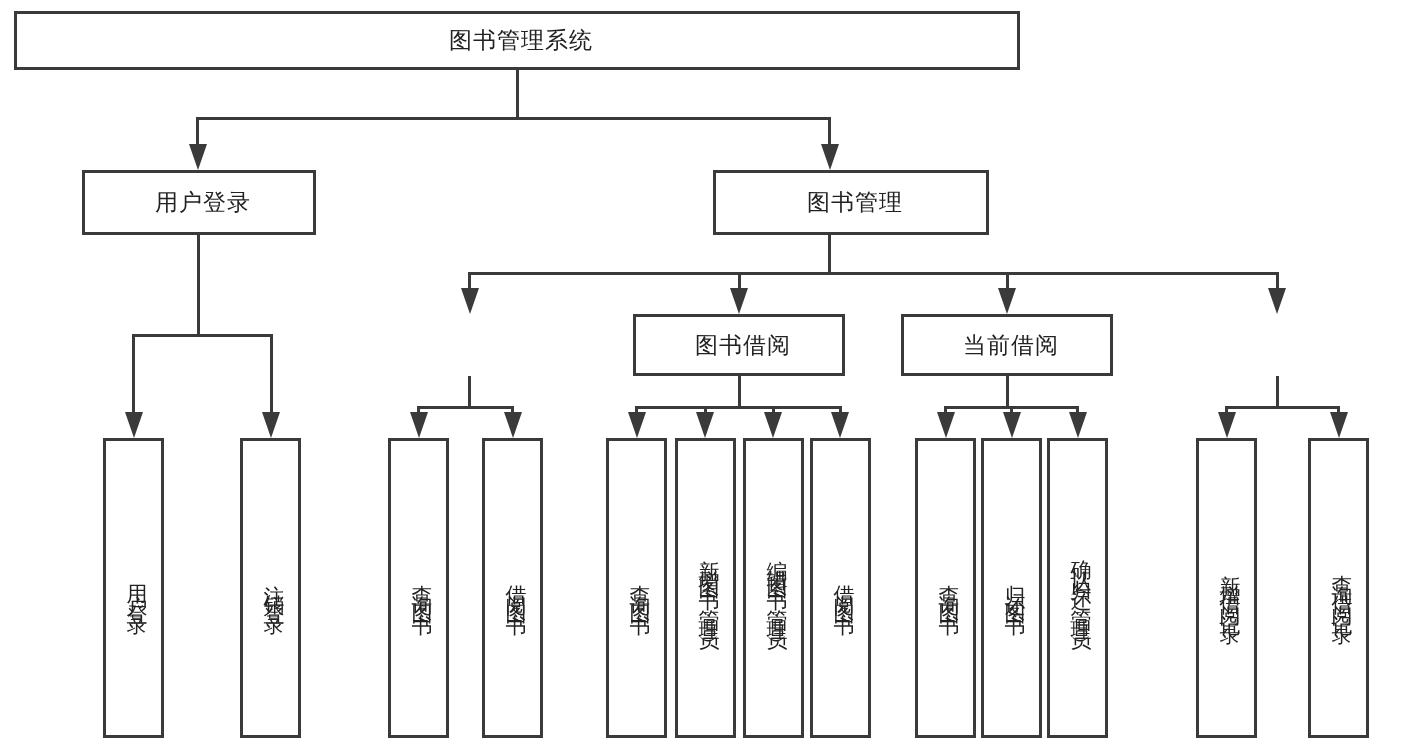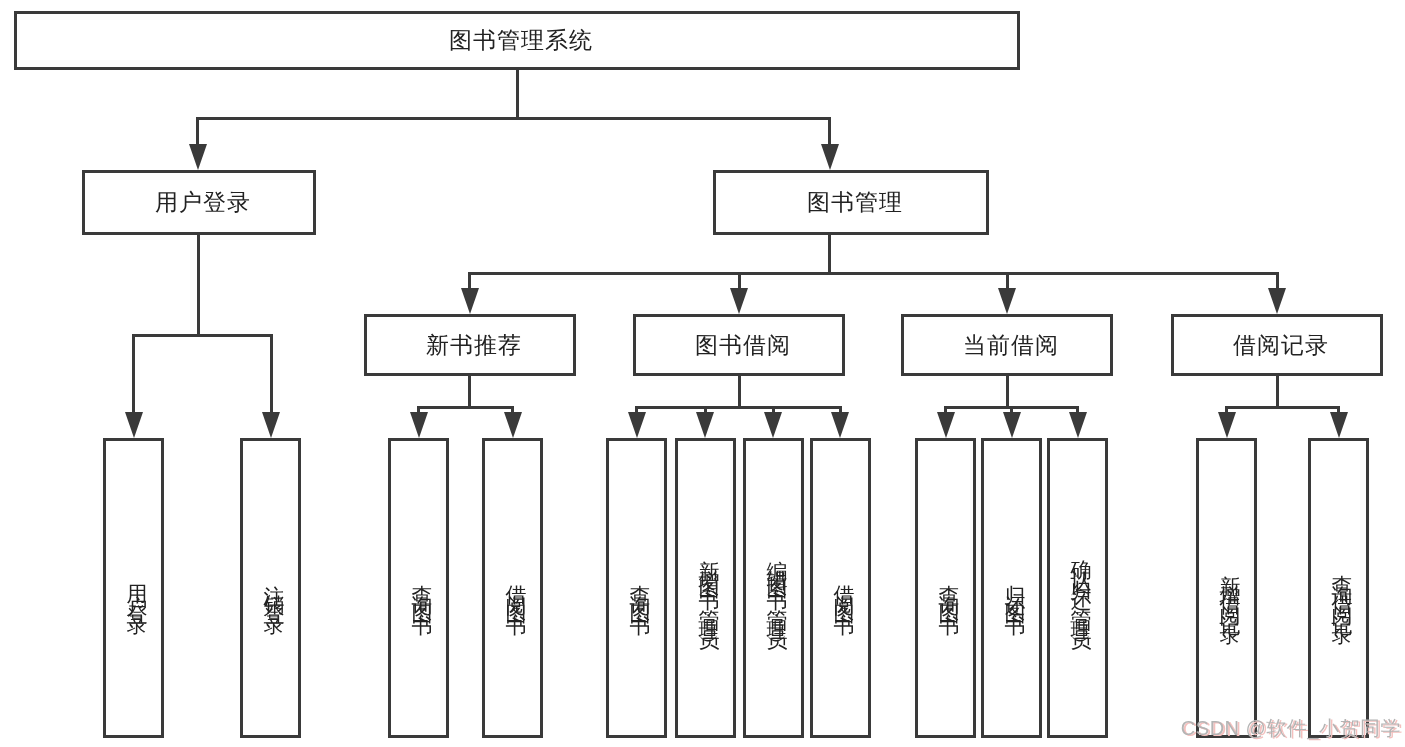--- a/index.html
+++ b/index.html
@@ -67,31 +67,25 @@
   <div class="hline" style="left:468px;top:272px;width:810px"></div>
   <div class="vline" style="left:468px;top:272px;height:18px"></div>
   <div class="arrow" style="left:461px;top:288px"></div>
   <div class="vline" style="left:738px;top:272px;height:18px"></div>
   <div class="arrow" style="left:730px;top:288px"></div>
   <div class="vline" style="left:1006px;top:272px;height:18px"></div>
   <div class="arrow" style="left:998px;top:288px"></div>
   <div class="vline" style="left:1276px;top:272px;height:18px"></div>
   <div class="arrow" style="left:1268px;top:288px"></div>
 
-  <div class="box box-h" style="left:364px;top:314px;width:212px;height:62px">
-    <span class="lbl">新书推荐</span>
-  </div>
   <div class="box box-h" style="left:901px;top:314px;width:212px;height:62px">
     <span class="lbl">当前借阅</span>
   </div>
   <div class="box box-h" style="left:633px;top:314px;width:212px;height:62px">
     <span class="lbl">图书借阅</span>
-  </div>
-  <div class="box box-h" style="left:1171px;top:314px;width:212px;height:62px">
-    <span class="lbl">借阅记录</span>
   </div>
 
   <div class="vline" style="left:468px;top:376px;height:30px"></div>
   <div class="hline" style="left:417px;top:406px;width:96px"></div>
   <div class="vline" style="left:417px;top:406px;height:10px"></div>
   <div class="arrow" style="left:410px;top:412px"></div>
   <div class="vline" style="left:511px;top:406px;height:10px"></div>
   <div class="arrow" style="left:504px;top:412px"></div>
 
   <div class="vline" style="left:738px;top:376px;height:30px"></div>
@@ -158,15 +152,14 @@
     <span class="vlbl">确认归还（管理员）</span>
   </div>
 
   <div class="box box-v" style="left:1196px;top:438px;width:61px;height:300px">
     <span class="vlbl">新增借阅记录</span>
   </div>
   <div class="box box-v" style="left:1308px;top:438px;width:61px;height:300px">
     <span class="vlbl">查询借阅记录</span>
   </div>
 
-  <div class="watermark">CSDN @软件_小贺同学</div>
 
 </div>
 
 </body></html>

